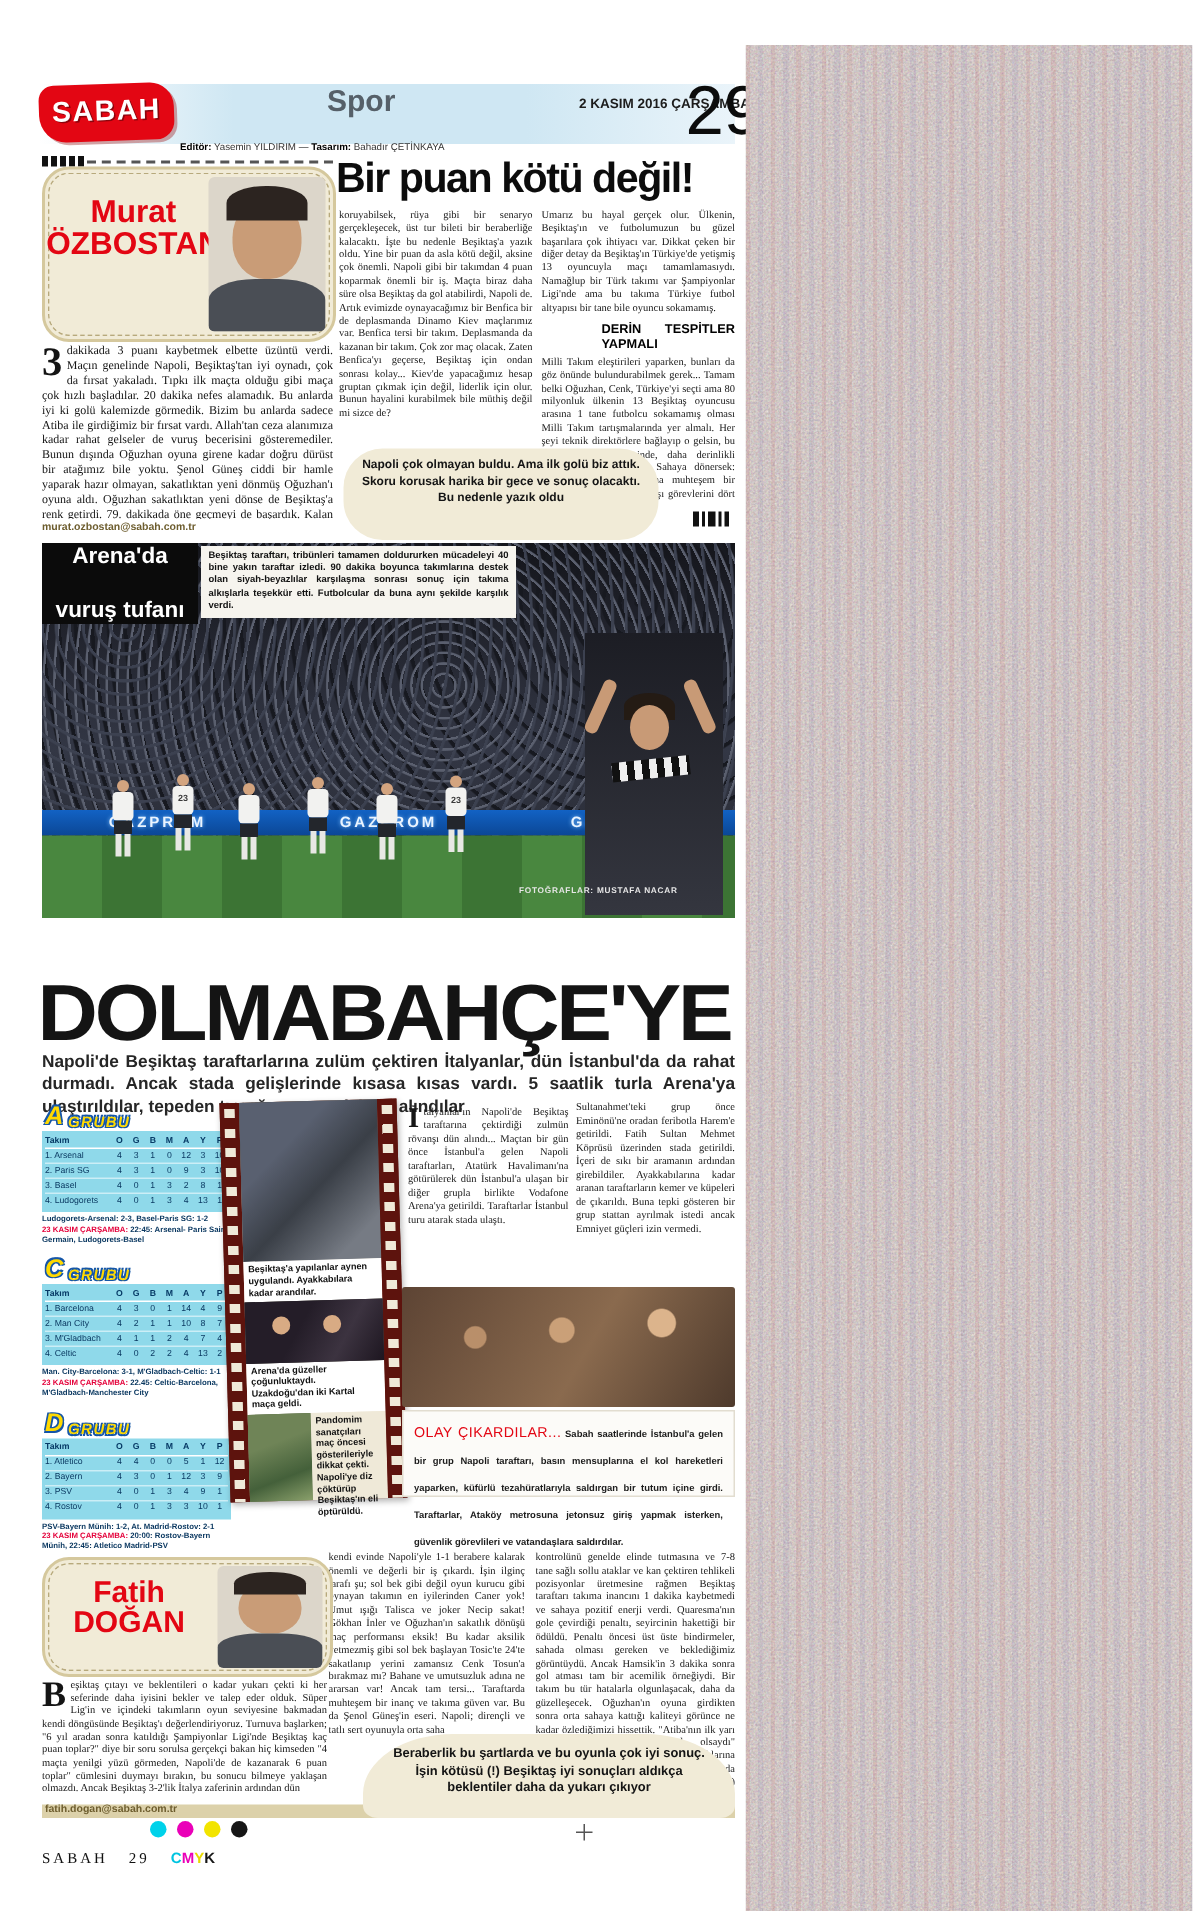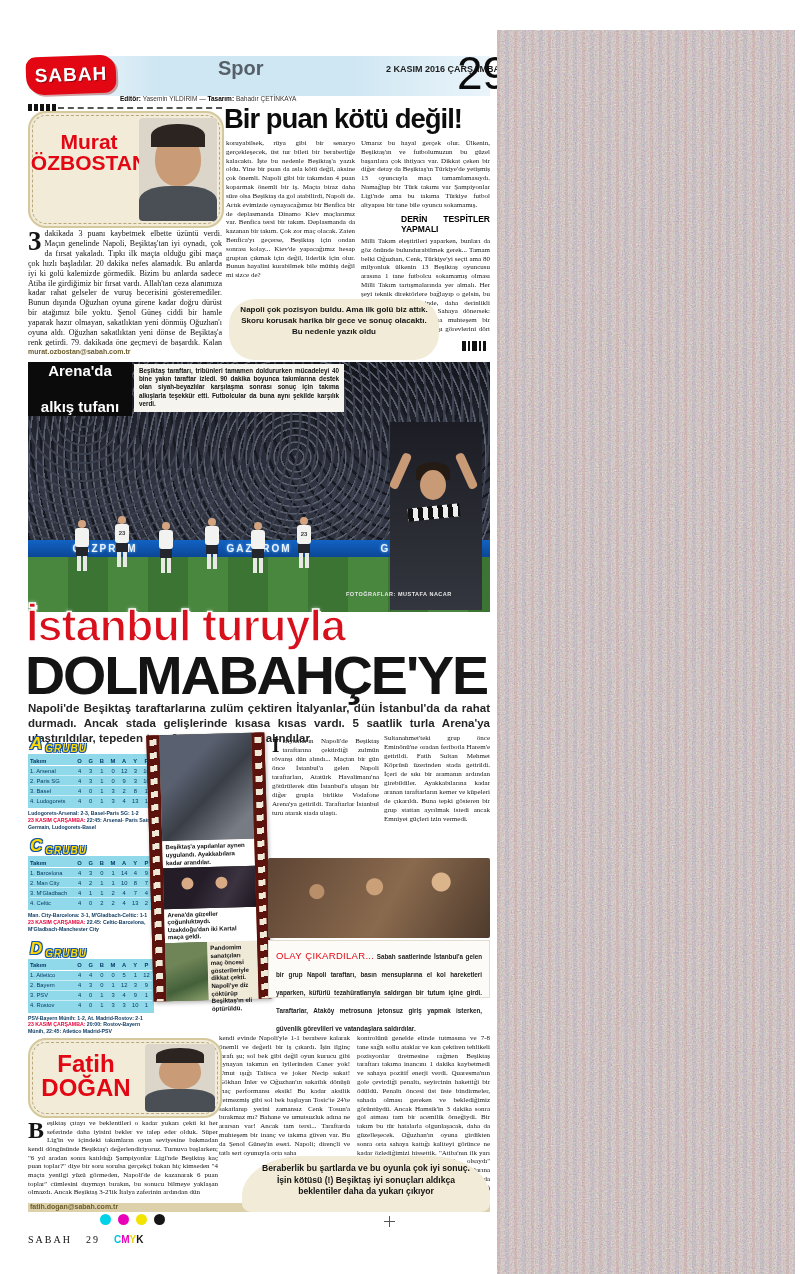--- a/index.html
+++ b/index.html
@@ -23,21 +23,21 @@
   .plus:before,.plus:after{content:"";position:absolute;background:#555;}
   .plus:before{left:5px;top:0;width:1px;height:11px;}
   .plus:after{left:0;top:5px;width:11px;height:1px;}
   
   .rule1{left:28px;top:104px;width:194px;height:7px;display:flex;align-items:center;gap:2px;}
   .rule1 i{display:block;width:4px;height:7px;background:#111;}
   .rule1 .dash{flex:1;border-top:2px dashed #555;height:0;}
   .aubox{background:#f1ebd7;border:2px solid #d5c89d;border-radius:18px;outline:1px dashed #b7a97c;outline-offset:-5px;}
   .aubox .nm{position:absolute;left:0;top:18px;width:118px;text-align:center;color:#e30613;
              font-weight:800;font-size:21px;line-height:1.02;}
-  .aubox.small .nm{font-size:24px;top:12px;width:112px;text-align:center;}
+  .aubox.small .nm{font-size:20px;top:12px;width:112px;text-align:center;}
   .mug{position:absolute;border-radius:4px;overflow:hidden;background:#dcd6ca;}
   .mug .face{position:absolute;left:20%;top:14%;width:60%;height:52%;border-radius:50% 50% 46% 46%;background:#c99c77;}
   .mug .hair{position:absolute;left:16%;top:6%;width:68%;height:22%;border-radius:50% 50% 0 0;background:#2c2420;}
   .mug .shirt{position:absolute;left:0;bottom:0;width:100%;height:34%;background:#4a4e55;border-radius:40% 40% 0 0;}
   .serifbody{font-family:"Liberation Serif",serif;font-size:8px;line-height:1.24;text-align:justify;
              color:#141414;overflow:hidden;}
   .dropcap{float:left;font-weight:700;font-family:"Liberation Serif",serif;line-height:.85;margin:1px 3px 0 0;}
   .email{font-size:7px;font-weight:700;color:#6d5d2e;}
   
   .h1a{left:224px;top:103px;width:270px;font-size:28px;font-weight:800;letter-spacing:-1px;color:#0c0c0c;
@@ -187,33 +187,33 @@
   </div>
   <div class="abs email" style="left:28px;top:348px;">murat.ozbostan@sabah.com.tr</div>
 
   <div class="abs h1a">Bir puan kötü değil!</div>
   <div class="abs colbox" style="left:226px;top:139px;width:129px;height:158px;">koruyabilsek, rüya gibi bir senaryo gerçekleşecek, üst tur bileti bir beraberliğe kalacaktı. İşte bu nedenle Beşiktaş'a yazık oldu. Yine bir puan da asla kötü değil, aksine çok önemli. Napoli gibi bir takımdan 4 puan koparmak önemli bir iş. Maçta biraz daha süre olsa Beşiktaş da gol atabilirdi, Napoli de. Artık evimizde oynayacağımız bir Benfica bir de deplasmanda Dinamo Kiev maçlarımız var. Benfica tersi bir takım. Deplasmanda da kazanan bir takım. Çok zor maç olacak. Zaten Benfica'yı geçerse, Beşiktaş için ondan sonrası kolay... Kiev'de yapacağımız hesap gruptan çıkmak için değil, liderlik için olur. Bunun hayalini kurabilmek bile müthiş değil mi sizce de?</div>
   <div class="abs colbox" style="left:361px;top:139px;width:129px;height:216px;">
     <span>Umarız bu hayal gerçek olur. Ülkenin, Beşiktaş'ın ve futbolumuzun bu güzel başarılara çok ihtiyacı var. Dikkat çeken bir diğer detay da Beşiktaş'ın Türkiye'de yetişmiş 13 oyuncuyla maçı tamamlamasıydı. Namağlup bir Türk takımı var Şampiyonlar Ligi'nde ama bu takıma Türkiye futbol altyapısı bir tane bile oyuncu sokamamış.</span>
     <div class="crosshead">DERİN TESPİTLER YAPMALI</div>
     <span>Milli Takım eleştirileri yaparken, bunları da göz önünde bulundurabilmek gerek... Tamam belki Oğuzhan, Cenk, Türkiye'yi seçti ama 80 milyonluk ülkenin 13 Beşiktaş oyuncusu arasına 1 tane futbolcu sokamamış olması Milli Takım tartışmalarında yer almalı. Her şeyi teknik direktörlere bağlayıp o gelsin, bu gitsin demenin ötesinde, daha derinlikli tespitler yapmanız şart. Sahaya dönersek: Beşiktaş taraftarı takımına muhteşem bir destek verdi. Takımına karşı görevlerini dört dörtlük yaptılar.</span>
   </div>
-  <div class="abs pq pq1">Napoli çok pozisyon buldu. Ama ilk golü biz attık. Skoru korusak harika bir gece ve sonuç olacaktı. Bu nedenle yazık oldu</div>
+  <div class="abs pq pq1">Napoli çok olmayan buldu. Ama ilk golü biz attık. Skoru korusak harika bir gece ve sonuç olacaktı. Bu nedenle yazık oldu</div>
   <div class="abs barcode" style="left:462px;top:341px;">
     <i style="width:4px;"></i>
       <i style="width:2px;"></i>
       <i style="width:5px;"></i>
       <i style="width:2px;"></i>
       <i style="width:3px;"></i>
   </div>
 
   <div class="abs feature">
     <div class="kicker">
       <div>Arena'da</div>
-      <div>alkış tufanı</div>
+      <div>vuruş tufanı</div>
     </div>
     <div class="fcaption">Beşiktaş taraftarı, tribünleri tamamen doldururken mücadeleyi 40 bine yakın taraftar izledi. 90 dakika boyunca takımlarına destek olan siyah-beyazlılar karşılaşma sonrası sonuç için takıma alkışlarla teşekkür etti. Futbolcular da buna aynı şekilde karşılık verdi.</div>
     <div class="board">
       <span>GAZPROM</span>
       <span>GAZPROM</span>
       <span>GAZPROM</span>
     </div>
     <div class="pitch"></div>
     <div class="player" style="left:46px;top:158px;">
         <i class="hd"></i>
@@ -260,21 +260,20 @@
     <div class="fan">
       <i class="fhair"></i>
         <i class="fhd"></i>
       <i class="arm" style="left:6px;top:30px;transform:rotate(24deg);"></i>
       <i class="arm" style="left:72px;top:30px;transform:rotate(-24deg);"></i>
       <i class="scarf"></i>
     </div>
     <div class="credit">FOTOĞRAFLAR: MUSTAFA NACAR</div>
   </div>
 
-  <div class="abs hl1">İstanbul turuyla</div>
   <div class="abs hl2">DOLMABAHÇE'YE</div>
   <div class="abs deck">Napoli'de Beşiktaş taraftarlarına zulüm çektiren İtalyanlar, dün İstanbul'da da rahat durmadı. Ancak stada gelişlerinde kısasa kısas vardı. 5 saatlik turla Arena'ya ulaştırıldılar, tepeden tırnağa aranarak içeri alındılar</div>
 
   <div class="abs groups">
 
     <div class="group">
       <div class="ghead">
           <span class="gletter">A</span>
           <span class="gtitle">GRUBU</span>
         </div>

